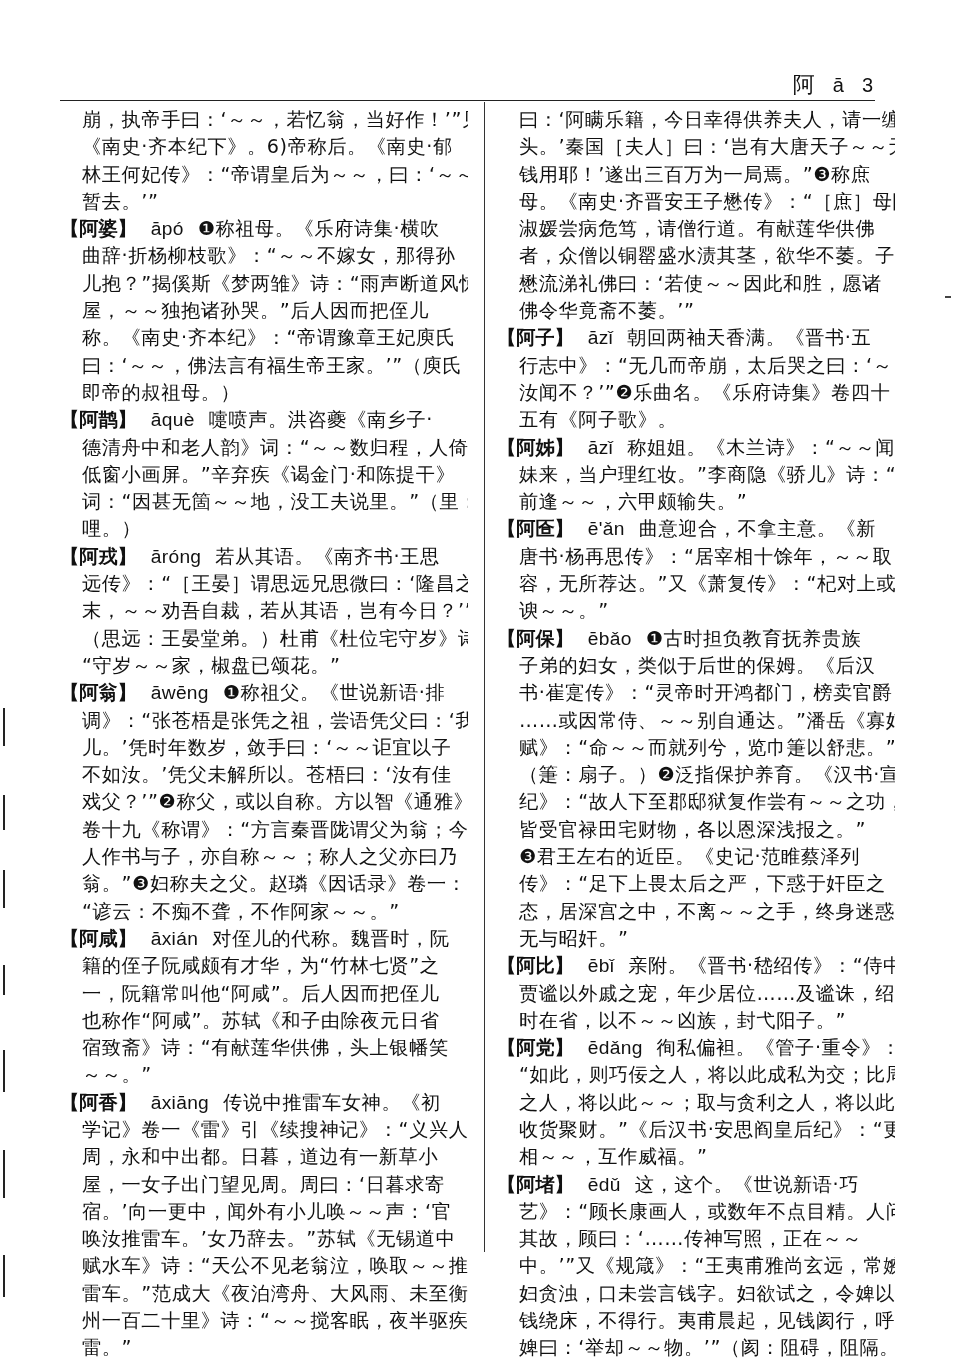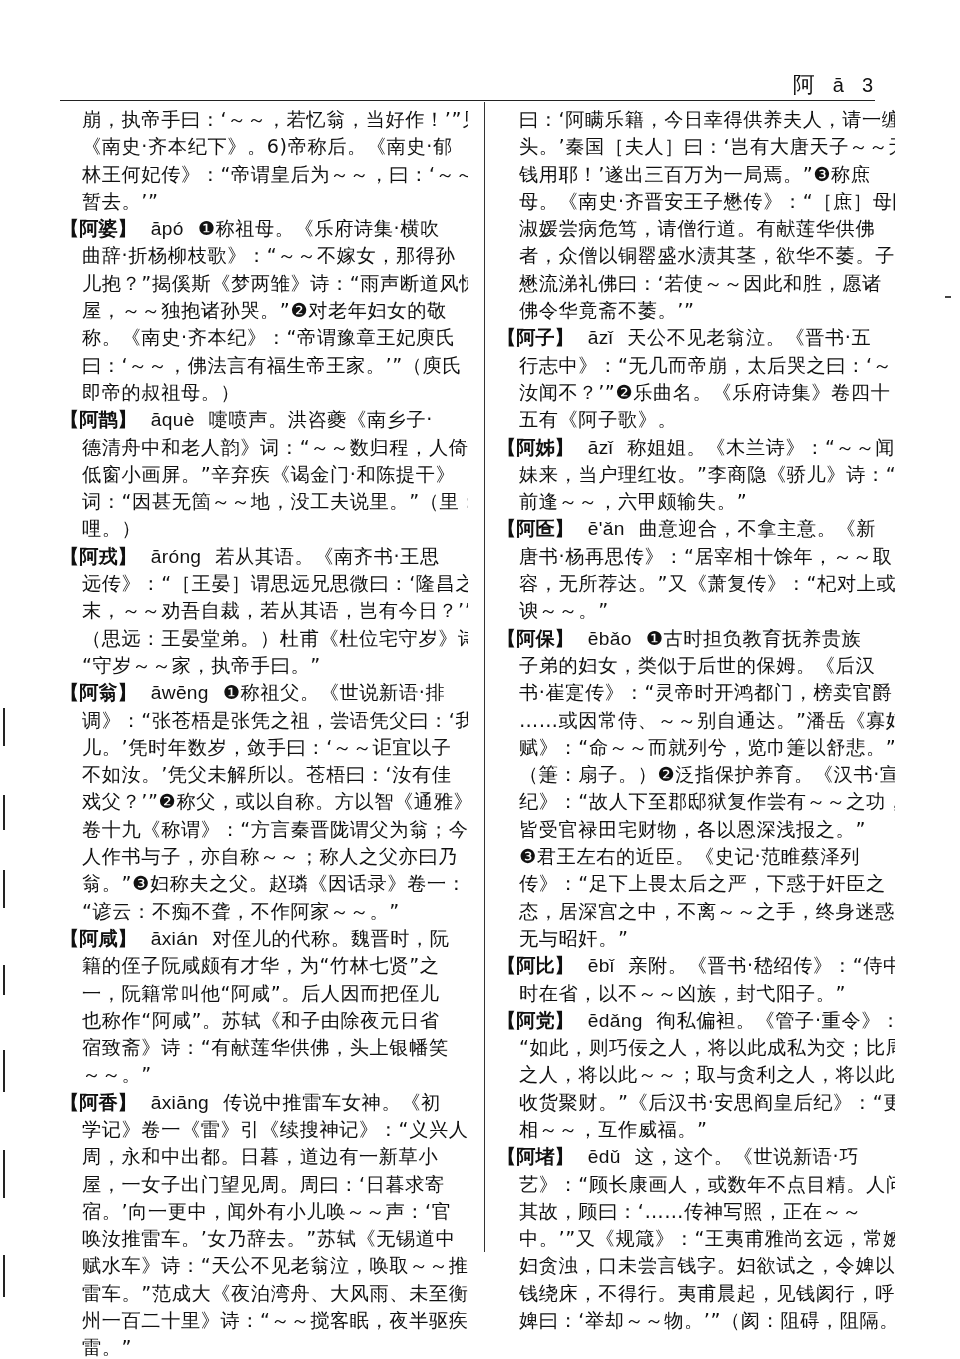--- a/index.html
+++ b/index.html
@@ -59,34 +59,34 @@
 <div class="col-divider"></div>
 
 <div class="col col-left" id="col-left">
     <div class="line indent"><span>崩，执帝手曰：‘～～，若忆翁，当好作！’”见</span></div>
     <div class="line indent"><span>《南史·齐本纪下》。6)帝称后。《南史·郁</span></div>
     <div class="line indent"><span>林王何妃传》：“帝谓皇后为～～，曰：‘～～</span></div>
     <div class="line indent"><span>暂去。’”</span></div>
     <div class="line"><span class="entry-head">【阿婆】</span><span class="pinyin">āpó</span><span>❶称祖母。《乐府诗集·横吹</span></div>
     <div class="line indent"><span>曲辞·折杨柳枝歌》：“～～不嫁女，那得孙</span></div>
     <div class="line indent"><span>儿抱？”揭傒斯《梦两雏》诗：“雨声断道风惊</span></div>
-    <div class="line indent"><span>屋，～～独抱诸孙哭。”❷对老年妇女的敬</span></div>
+    <div class="line indent"><span>屋，～～独抱诸孙哭。”后人因而把侄儿</span></div>
     <div class="line indent"><span>称。《南史·齐本纪》：“帝谓豫章王妃庾氏</span></div>
     <div class="line indent"><span>曰：‘～～，佛法言有福生帝王家。’”（庾氏：</span></div>
     <div class="line indent"><span>即帝的叔祖母。）</span></div>
     <div class="line"><span class="entry-head">【阿鹊】</span><span class="pinyin">āquè</span><span>嚏喷声。洪咨夔《南乡子·</span></div>
     <div class="line indent"><span>德清舟中和老人韵》词：“～～数归程，人倚</span></div>
     <div class="line indent"><span>低窗小画屏。”辛弃疾《谒金门·和陈提干》</span></div>
     <div class="line indent"><span>词：“因甚无箇～～地，没工夫说里。”（里：</span></div>
     <div class="line indent"><span>哩。）</span></div>
     <div class="line"><span class="entry-head">【阿戎】</span><span class="pinyin">āróng</span><span>若从其语。《南齐书·王思</span></div>
     <div class="line indent"><span>远传》：“［王晏］谓思远兄思微曰：‘隆昌之</span></div>
     <div class="line indent"><span>末，～～劝吾自裁，若从其语，岂有今日？’”</span></div>
     <div class="line indent"><span>（思远：王晏堂弟。）杜甫《杜位宅守岁》诗：</span></div>
-    <div class="line indent"><span>“守岁～～家，执帝手曰。”</span></div>
+    <div class="line indent"><span>“守岁～～家，椒盘已颂花。”</span></div>
     <div class="line"><span class="entry-head">【阿翁】</span><span class="pinyin">āwēng</span><span>❶称祖父。《世说新语·排</span></div>
     <div class="line indent"><span>调》：“张苍梧是张凭之祖，尝语凭父曰：‘我</span></div>
     <div class="line indent"><span>儿。’凭时年数岁，敛手曰：‘～～讵宜以子</span></div>
     <div class="line indent"><span>不如汝。’凭父未解所以。苍梧曰：‘汝有佳</span></div>
     <div class="line indent"><span>戏父？’”❷称父，或以自称。方以智《通雅》</span></div>
     <div class="line indent"><span>卷十九《称谓》：“方言秦晋陇谓父为翁；今</span></div>
     <div class="line indent"><span>人作书与子，亦自称～～；称人之父亦曰乃</span></div>
     <div class="line indent"><span>翁。”❸妇称夫之父。赵璘《因话录》卷一：</span></div>
     <div class="line indent"><span>“谚云：不痴不聋，不作阿家～～。”</span></div>
     <div class="line"><span class="entry-head">【阿咸】</span><span class="pinyin">āxián</span><span>对侄儿的代称。魏晋时，阮</span></div>
@@ -108,21 +108,21 @@
   </div>
 <div class="col col-right" id="col-right">
     <div class="line indent"><span>曰：‘阿瞒乐籍，今日幸得供养夫人，请一缠</span></div>
     <div class="line indent"><span>头。’秦国［夫人］曰：‘岂有大唐天子～～无</span></div>
     <div class="line indent"><span>钱用耶！’遂出三百万为一局焉。”❸称庶</span></div>
     <div class="line indent"><span>母。《南史·齐晋安王子懋传》：“［庶］母阮</span></div>
     <div class="line indent"><span>淑媛尝病危笃，请僧行道。有献莲华供佛</span></div>
     <div class="line indent"><span>者，众僧以铜罂盛水渍其茎，欲华不萎。子</span></div>
     <div class="line indent"><span>懋流涕礼佛曰：‘若使～～因此和胜，愿诸</span></div>
     <div class="line indent"><span>佛令华竟斋不萎。’”</span></div>
-    <div class="line"><span class="entry-head">【阿子】</span><span class="pinyin">āzǐ</span><span>天公不见老翁泣。《晋书·五</span></div>
+    <div class="line"><span class="entry-head">【阿子】</span><span class="pinyin">āzǐ</span><span>朝回两袖天香满。《晋书·五</span></div>
     <div class="line indent"><span>行志中》：“无几而帝崩，太后哭之曰：‘～～</span></div>
     <div class="line indent"><span>汝闻不？’”❷乐曲名。《乐府诗集》卷四十</span></div>
     <div class="line indent"><span>五有《阿子歌》。</span></div>
     <div class="line"><span class="entry-head">【阿姊】</span><span class="pinyin">āzǐ</span><span>称姐姐。《木兰诗》：“～～闻</span></div>
     <div class="line indent"><span>妹来，当户理红妆。”李商隐《骄儿》诗：“阶</span></div>
     <div class="line indent"><span>前逢～～，六甲颇输失。”</span></div>
     <div class="line"><span class="entry-head">【阿匼】</span><span class="pinyin">ē'ǎn</span><span>曲意迎合，不拿主意。《新</span></div>
     <div class="line indent"><span>唐书·杨再思传》：“居宰相十馀年，～～取</span></div>
     <div class="line indent"><span>容，无所荐达。”又《萧复传》：“杞对上或谄</span></div>
     <div class="line indent"><span>谀～～。”</span></div>
@@ -132,20 +132,21 @@
     <div class="line indent"><span>……或因常侍、～～别自通达。”潘岳《寡妇</span></div>
     <div class="line indent"><span>赋》：“命～～而就列兮，览巾箑以舒悲。”</span></div>
     <div class="line indent"><span>（箑：扇子。）❷泛指保护养育。《汉书·宣帝</span></div>
     <div class="line indent"><span>纪》：“故人下至郡邸狱复作尝有～～之功，</span></div>
     <div class="line indent"><span>皆受官禄田宅财物，各以恩深浅报之。”</span></div>
     <div class="line indent"><span>❸君王左右的近臣。《史记·范睢蔡泽列</span></div>
     <div class="line indent"><span>传》：“足下上畏太后之严，下惑于奸臣之</span></div>
     <div class="line indent"><span>态，居深宫之中，不离～～之手，终身迷惑，</span></div>
     <div class="line indent"><span>无与昭奸。”</span></div>
     <div class="line"><span class="entry-head">【阿比】</span><span class="pinyin">ēbǐ</span><span>亲附。《晋书·嵇绍传》：“侍中</span></div>
+    <div class="line indent"><span>贾谧以外戚之宠，年少居位……及谧诛，绍</span></div>
     <div class="line indent"><span>时在省，以不～～凶族，封弋阳子。”</span></div>
     <div class="line"><span class="entry-head">【阿党】</span><span class="pinyin">ēdǎng</span><span>徇私偏袒。《管子·重令》：</span></div>
     <div class="line indent"><span>“如此，则巧佞之人，将以此成私为交；比周</span></div>
     <div class="line indent"><span>之人，将以此～～；取与贪利之人，将以此</span></div>
     <div class="line indent"><span>收货聚财。”《后汉书·安思阎皇后纪》：“更</span></div>
     <div class="line indent"><span>相～～，互作威福。”</span></div>
     <div class="line"><span class="entry-head">【阿堵】</span><span class="pinyin">ēdǔ</span><span>这，这个。《世说新语·巧</span></div>
     <div class="line indent"><span>艺》：“顾长康画人，或数年不点目精。人问</span></div>
     <div class="line indent"><span>其故，顾曰：‘……传神写照，正在～～</span></div>
     <div class="line indent"><span>中。’”又《规箴》：“王夷甫雅尚玄远，常嫉其</span></div>

